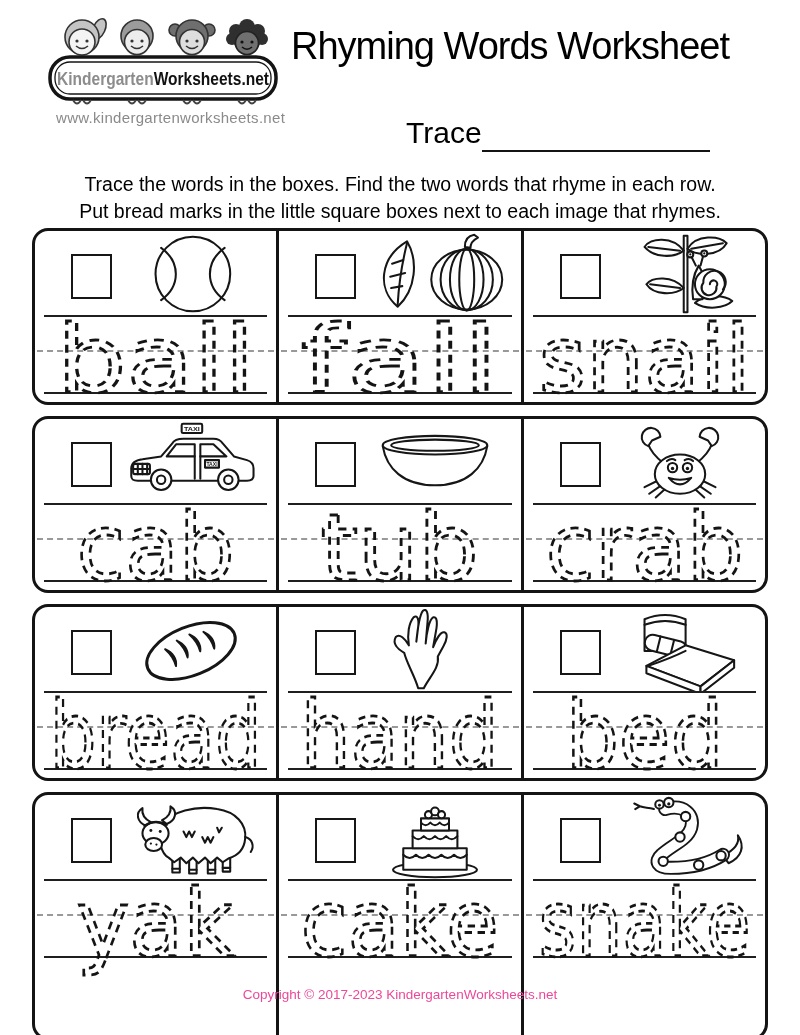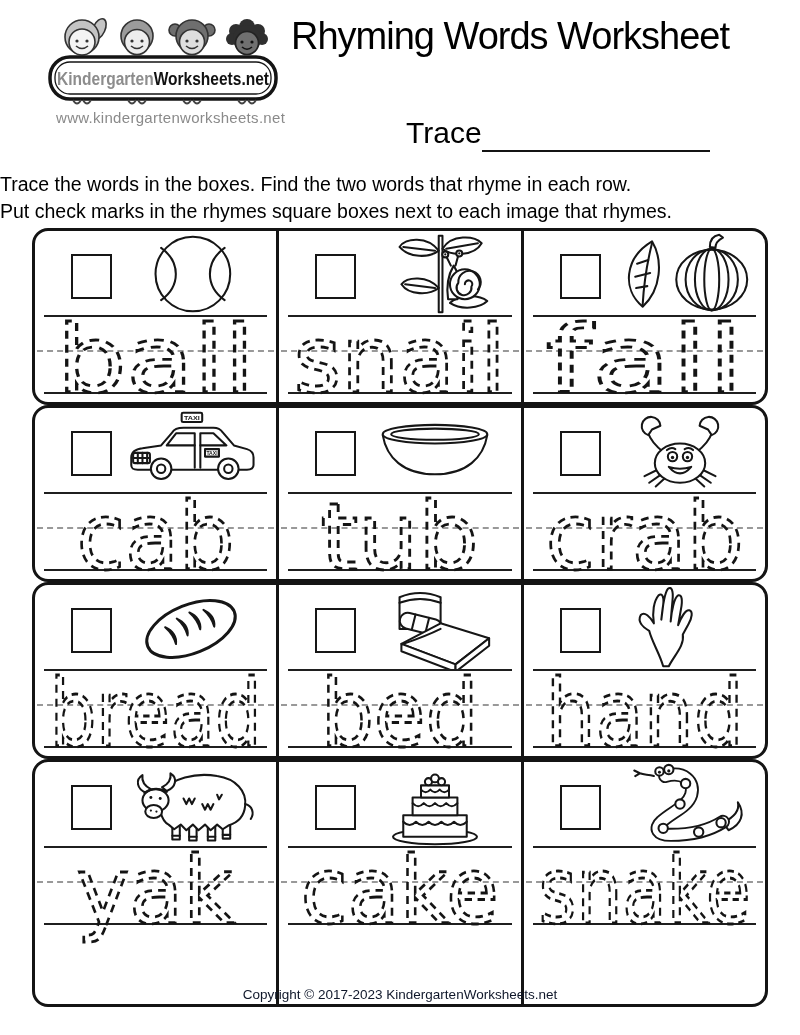--- a/index.html
+++ b/index.html
@@ -2,49 +2,49 @@
 <html><head>
 <meta charset="utf-8">
 <style>
   html,body{margin:0;padding:0;background:#fff;}
   .page{position:relative;width:800px;height:1035px;background:#fff;overflow:hidden;
         font-family:"Liberation Sans",sans-serif;color:#000;}
 
   
   .logo-svg{position:absolute;left:40px;top:13px;}
   .logo-url{position:absolute;left:56px;top:109px;font-size:15px;color:#8a8a8a;letter-spacing:.3px;}
-  .title{position:absolute;left:250px;top:15px;width:520px;text-align:center;
+  .title{position:absolute;left:250px;top:25px;width:520px;text-align:center;
          font-size:38px;letter-spacing:-1px;font-family:"Liberation Sans",sans-serif;}
   .name-row{position:absolute;left:406px;top:116px;font-size:30px;}
   .name-line{display:inline-block;width:228px;border-bottom:2.5px solid #141414;}
 
-  .instructions{position:absolute;top:171px;left:0;right:0;
+  .instructions{position:absolute;top:171px;left:0;right:0;text-align:center;
                 font-size:19.5px;line-height:27px;color:#000;}
 
   
   .grid{position:absolute;left:32px;top:228px;width:736px;}
-  .row{position:relative;display:flex;height:177px;box-sizing:border-box;
+  .row{position:relative;display:flex;height:177px;margin-bottom:11px;box-sizing:border-box;
        border:3px solid #141414;border-radius:16px;overflow:hidden;background:#fff;}
   .row:nth-child(4){height:248px;}
   .cell{flex:1;position:relative;}
   .cell + .cell{border-left:3px solid #141414;}
   .checkbox{position:absolute;left:36px;top:23px;width:37px;height:41px;
             border:2.5px solid #161616;background:#fff;}
   .pic{position:absolute;left:78px;top:1px;width:156px;height:84px;}
   .rule{position:absolute;}
   .rule-top{top:84px;left:9px;right:9px;border-top:2.8px solid #1f1f1f;}
   .rule-mid{top:119px;left:2px;right:2px;border-top:2px dashed #999;}
   .rule-bottom{top:161px;left:9px;right:9px;border-top:2.8px solid #1f1f1f;}
   .word{position:absolute;left:0;top:0;width:100%;height:100%;}
   .word text{font-family:"DejaVu Sans",sans-serif;font-size:92px;fill:none;
              stroke:#141414;stroke-width:2.8;stroke-dasharray:8 6;}
 
   
   .footer{position:absolute;top:987px;left:0;right:0;text-align:center;
-          font-size:13.5px;color:#0f172a;line-height:16.5px;}
+          font-size:13.5px;color:#ec4899;line-height:16.5px;}
 
   
   .icon-defs{position:absolute;width:0;height:0;overflow:hidden;}
   .icon-defs path,.icon-defs circle,.icon-defs ellipse,.icon-defs rect,.icon-defs line{
      stroke:#161616;stroke-width:2.2;fill:none;stroke-linecap:round;stroke-linejoin:round;}
   .icon-defs .wf{fill:#fff;}
   .icon-defs .dk{fill:#161616;stroke:none;}
   .icon-defs .thick{stroke-width:3.2;}
   .icon-defs .tube-out{stroke-width:15;}
   .icon-defs .tube-in{stroke:#fff;stroke-width:11;}
@@ -256,59 +256,59 @@
   <div class="logo-url">www.kindergartenworksheets.net</div>
 
   <div class="title">Rhyming Words Worksheet</div>
 
   <div class="name-row">
     <span>Trace</span><span class="name-line">&nbsp;</span>
   </div>
 
   <div class="instructions">
     <div>Trace the words in the boxes. Find the two words that rhyme in each row.</div>
-    <div>Put check marks in the rhymes square boxes next to each image that rhymes.</div>
+    <div>Put bread marks in the little square boxes next to each image that rhymes.</div>
   </div>
 
   <div class="grid" id="grid">
       <div class="row">
         <div class="cell">
     <div class="checkbox"></div>
     <svg class="pic" viewBox="0 0 160 90" preserveAspectRatio="xMidYMid meet" xmlns="http://www.w3.org/2000/svg">
             <use href="#pic-ball" xlink:href="#pic-ball"></use>
           </svg>
     <div class="rule rule-top"></div>
     <div class="rule rule-mid"></div>
     <div class="rule rule-bottom"></div>
     <svg class="word" xmlns="http://www.w3.org/2000/svg">
       <text x="50%" y="161" text-anchor="middle" lengthAdjust="spacingAndGlyphs" textLength="198">ball</text>
     </svg>
   </div>
         <div class="cell">
     <div class="checkbox"></div>
     <svg class="pic" viewBox="0 0 160 90" preserveAspectRatio="xMidYMid meet" xmlns="http://www.w3.org/2000/svg">
+            <use href="#pic-leaf-pumpkin" xlink:href="#pic-leaf-pumpkin"></use>
+          </svg>
+    <div class="rule rule-top"></div>
+    <div class="rule rule-mid"></div>
+    <div class="rule rule-bottom"></div>
+    <svg class="word" xmlns="http://www.w3.org/2000/svg">
+      <text x="50%" y="161" text-anchor="middle" lengthAdjust="spacingAndGlyphs" textLength="198">fall</text>
+    </svg>
+  </div>
+        <div class="cell">
+    <div class="checkbox"></div>
+    <svg class="pic" viewBox="0 0 160 90" preserveAspectRatio="xMidYMid meet" xmlns="http://www.w3.org/2000/svg">
             <use href="#pic-snail" xlink:href="#pic-snail"></use>
           </svg>
     <div class="rule rule-top"></div>
     <div class="rule rule-mid"></div>
     <div class="rule rule-bottom"></div>
     <svg class="word" xmlns="http://www.w3.org/2000/svg">
       <text x="50%" y="161" text-anchor="middle" lengthAdjust="spacingAndGlyphs" textLength="212">snail</text>
-    </svg>
-  </div>
-        <div class="cell">
-    <div class="checkbox"></div>
-    <svg class="pic" viewBox="0 0 160 90" preserveAspectRatio="xMidYMid meet" xmlns="http://www.w3.org/2000/svg">
-            <use href="#pic-leaf-pumpkin" xlink:href="#pic-leaf-pumpkin"></use>
-          </svg>
-    <div class="rule rule-top"></div>
-    <div class="rule rule-mid"></div>
-    <div class="rule rule-bottom"></div>
-    <svg class="word" xmlns="http://www.w3.org/2000/svg">
-      <text x="50%" y="161" text-anchor="middle" lengthAdjust="spacingAndGlyphs" textLength="198">fall</text>
     </svg>
   </div>
       </div>
       <div class="row">
         <div class="cell">
     <div class="checkbox"></div>
     <svg class="pic" viewBox="0 0 160 90" preserveAspectRatio="xMidYMid meet" xmlns="http://www.w3.org/2000/svg">
             <use href="#pic-taxi" xlink:href="#pic-taxi"></use>
           </svg>
     <div class="rule rule-top"></div>
@@ -352,39 +352,39 @@
     <div class="rule rule-top"></div>
     <div class="rule rule-mid"></div>
     <div class="rule rule-bottom"></div>
     <svg class="word" xmlns="http://www.w3.org/2000/svg">
       <text x="50%" y="161" text-anchor="middle" lengthAdjust="spacingAndGlyphs" textLength="212">bread</text>
     </svg>
   </div>
         <div class="cell">
     <div class="checkbox"></div>
     <svg class="pic" viewBox="0 0 160 90" preserveAspectRatio="xMidYMid meet" xmlns="http://www.w3.org/2000/svg">
+            <use href="#pic-hand" xlink:href="#pic-hand"></use>
+          </svg>
+    <div class="rule rule-top"></div>
+    <div class="rule rule-mid"></div>
+    <div class="rule rule-bottom"></div>
+    <svg class="word" xmlns="http://www.w3.org/2000/svg">
+      <text x="50%" y="161" text-anchor="middle" lengthAdjust="spacingAndGlyphs" textLength="198">hand</text>
+    </svg>
+  </div>
+        <div class="cell">
+    <div class="checkbox"></div>
+    <svg class="pic" viewBox="0 0 160 90" preserveAspectRatio="xMidYMid meet" xmlns="http://www.w3.org/2000/svg">
             <use href="#pic-bed" xlink:href="#pic-bed"></use>
           </svg>
     <div class="rule rule-top"></div>
     <div class="rule rule-mid"></div>
     <div class="rule rule-bottom"></div>
     <svg class="word" xmlns="http://www.w3.org/2000/svg">
       <text x="50%" y="161" text-anchor="middle" lengthAdjust="spacingAndGlyphs" textLength="158">bed</text>
-    </svg>
-  </div>
-        <div class="cell">
-    <div class="checkbox"></div>
-    <svg class="pic" viewBox="0 0 160 90" preserveAspectRatio="xMidYMid meet" xmlns="http://www.w3.org/2000/svg">
-            <use href="#pic-hand" xlink:href="#pic-hand"></use>
-          </svg>
-    <div class="rule rule-top"></div>
-    <div class="rule rule-mid"></div>
-    <div class="rule rule-bottom"></div>
-    <svg class="word" xmlns="http://www.w3.org/2000/svg">
-      <text x="50%" y="161" text-anchor="middle" lengthAdjust="spacingAndGlyphs" textLength="198">hand</text>
     </svg>
   </div>
       </div>
       <div class="row">
         <div class="cell">
     <div class="checkbox"></div>
     <svg class="pic" viewBox="0 0 160 90" preserveAspectRatio="xMidYMid meet" xmlns="http://www.w3.org/2000/svg">
             <use href="#pic-yak" xlink:href="#pic-yak"></use>
           </svg>
     <div class="rule rule-top"></div>

